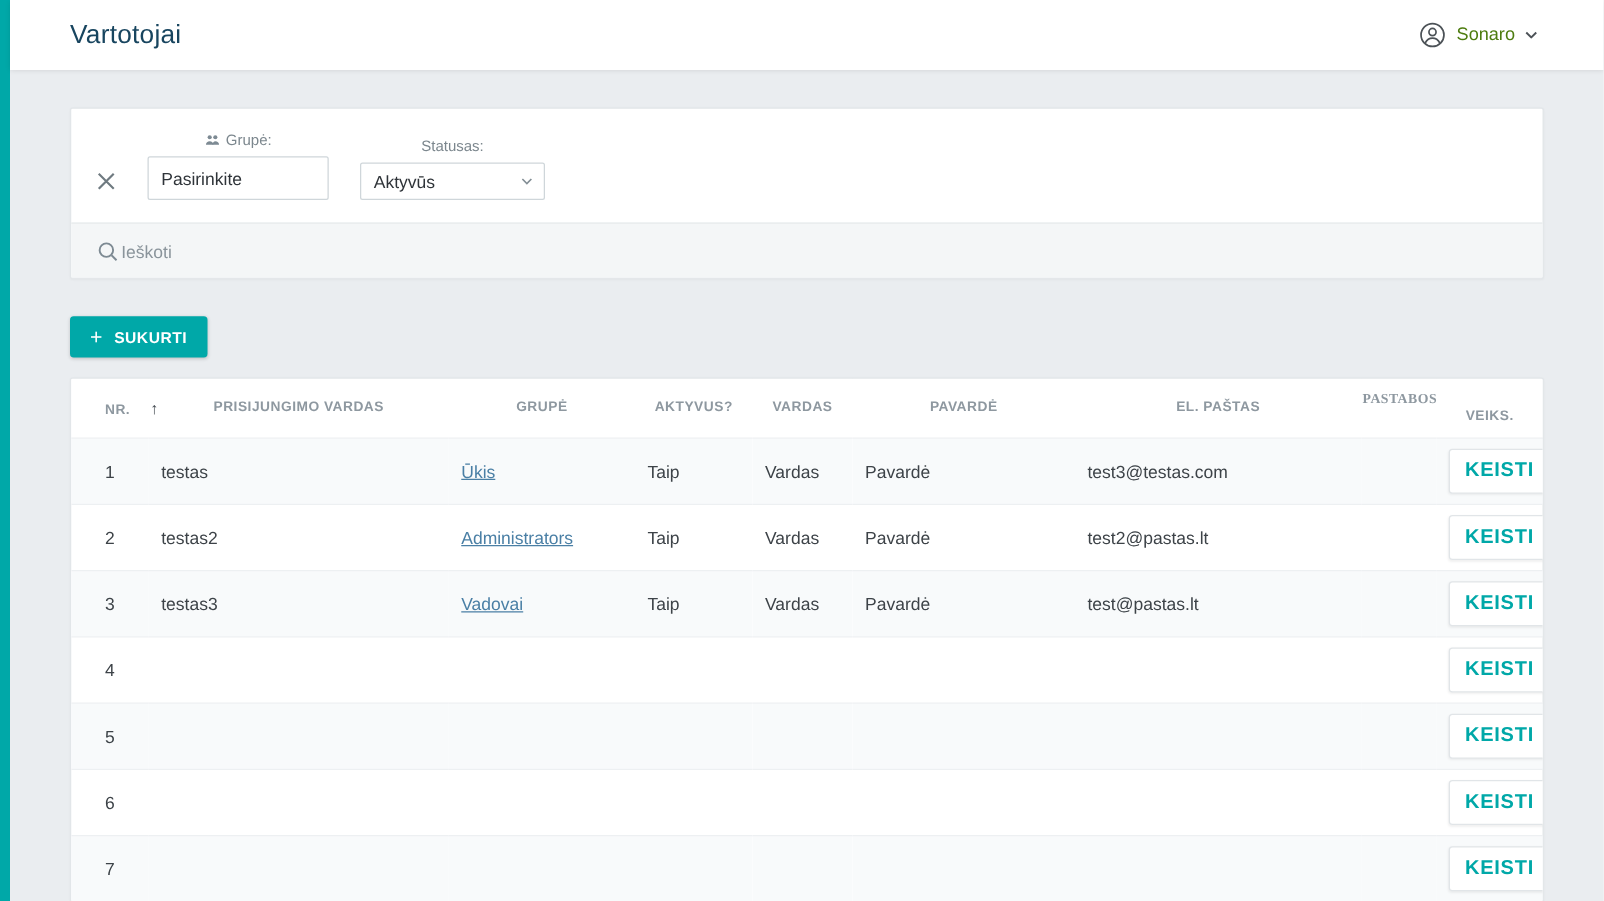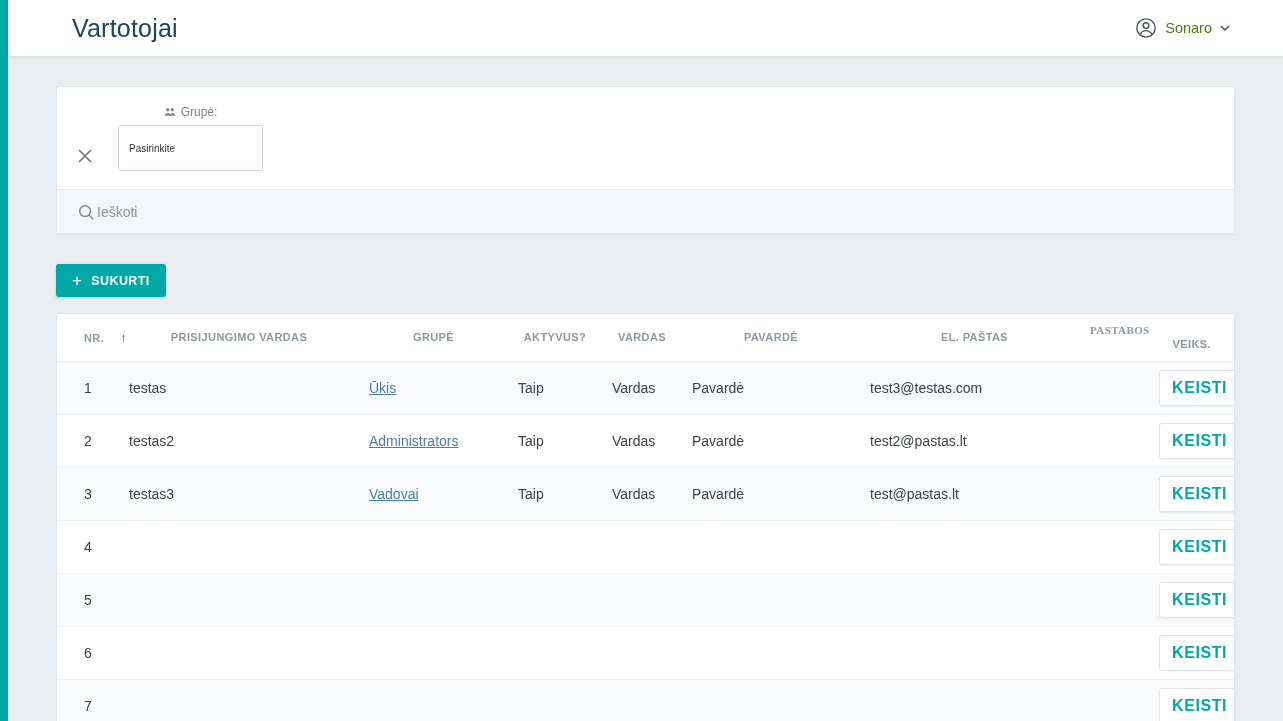--- a/index.html
+++ b/index.html
@@ -17,33 +17,33 @@
   }
   .left-stripe{position:absolute;left:0;top:0;width:8px;height:100%;background:var(--accent);}
   
   header{
     margin-left:8px;height:56px;background:#fff;
     display:flex;align-items:center;justify-content:space-between;
     padding:0 53px 0 48px;
     box-shadow:0 1px 4px rgba(0,0,0,.10);
     position:relative;z-index:2;
   }
-  h1{margin:16px;font-size:25px;font-weight:500;color:var(--title);letter-spacing:.2px;}
+  h1{margin:0;font-size:21px;font-weight:500;color:var(--title);letter-spacing:.2px;}
   .user-menu{display:flex;align-items:center;gap:8px;cursor:pointer;font-size:14.5px;color:#4d7c0f;}
   
   main{margin-left:8px;padding:30px 48px 0 48px;position:relative;z-index:1;}
   .card{background:#fff;border:1px solid #e2e6e9;border-radius:2px;box-shadow:0 1px 2px rgba(0,0,0,.04);}
   
   .filter-top{display:flex;align-items:flex-end;padding:18px 20px;}
   .clear-x{margin:0 0 7px 0;cursor:pointer;line-height:0;}
   .filter-field{display:flex;flex-direction:column;margin-left:25px;align-items:center;}
   .filter-label{font-size:12px;color:#7c878e;display:flex;align-items:center;gap:5px;margin-bottom:6px;}
   .text-input{
-    height:46px;width:145px;border:1px solid #cfd6da;border-radius:2px;
-    font-size:10px;color:#2f3439;padding:0 10px;background:#fff;outline:none;
+    height:35px;width:145px;border:1px solid #cfd6da;border-radius:2px;
+    font-size:14px;color:#2f3439;padding:0 10px;background:#fff;outline:none;
     font-family:inherit;
   }
   .select-box{
     height:30px;width:148px;border:1px solid #cfd6da;border-radius:2px;
     font-size:14px;color:#2f3439;padding:0 9px 0 10px;background:#fff;
     display:flex;align-items:center;justify-content:space-between;cursor:pointer;
   }
   .search-row{
     border-top:1px solid #e6eaec;background:#f4f6f7;height:44px;
     display:flex;align-items:center;padding:0 20px;gap:0;
@@ -131,20 +131,33 @@
             <svg width="12" height="12" viewBox="0 0 16 16" fill="#7d8a93">
               <circle cx="5" cy="5" r="2.2"></circle>
                 <circle cx="11" cy="5" r="2.2"></circle>
               <path d="M1 13c0-2.2 1.8-3.6 4-3.6S9 10.8 9 13z"></path>
               <path d="M7.8 13c.3-1.9 1.6-3.6 3.2-3.6 2.2 0 4 1.4 4 3.6z"></path>
             </svg>
           </span>
           <span>Grupė:</span>
         </label>
         <input class="text-input" type="text" value="Pasirinkite" style="">
+      </div>
+      <div class="filter-field">
+        <label class="filter-label">
+          <span>Statusas:</span>
+        </label>
+        <div class="select-box">
+          <span>Aktyvūs</span>
+          <span style="line-height:0;">
+            <svg width="9" height="6" viewBox="0 0 10 6" fill="none" stroke="#848f96" stroke-width="1.5">
+              <path d="M1 1l4 4 4-4"></path>
+            </svg>
+          </span>
+        </div>
       </div>
     </div>
     <div class="search-row">
       <span style="line-height:0;">
         <svg width="18" height="18" viewBox="0 0 20 20" fill="none" stroke="#7d8a93" stroke-width="1.7">
           <circle cx="9" cy="9" r="6"></circle>
             <path d="M13.6 13.6L18 18"></path>
         </svg>
       </span>
       <input type="text" placeholder="Ieškoti" style="">

